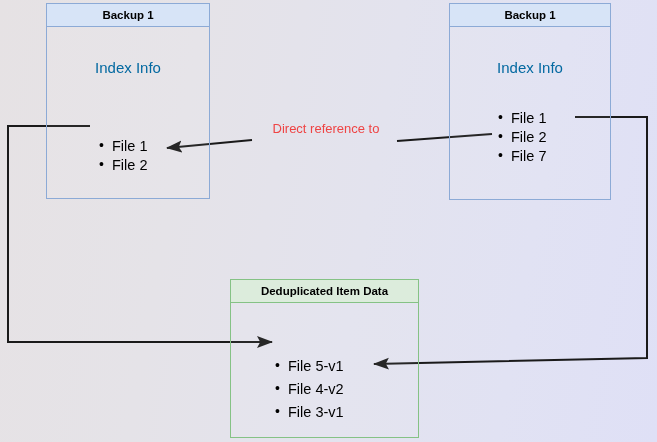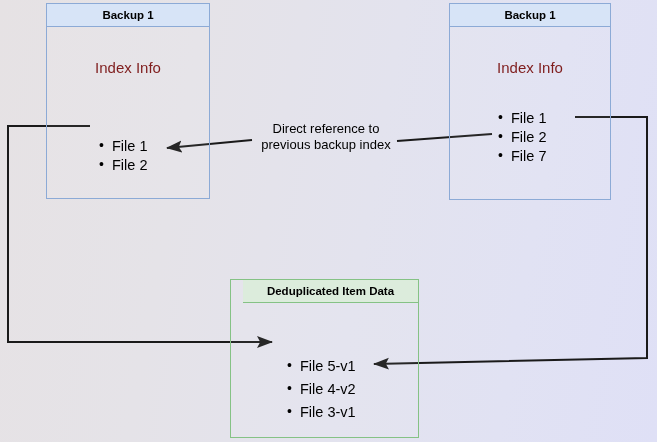--- a/index.html
+++ b/index.html
@@ -54,21 +54,21 @@
     position: relative;
     height: calc(100% - 23px);
   }
   .index-title {
     position: absolute;
     left: 0;
     right: 0;
     top: 32px;
     text-align: center;
     font-size: 15px;
-    color: #7f1d1d;
+    color: #0369a1;
   }
   .item-list {
     position: absolute;
     margin: 4px;
     padding: 0;
     list-style: none;
   }
   .item-list li {
     font-size: 14.5px;
     line-height: 19px;
@@ -81,32 +81,32 @@
     content: "\2022";
     position: absolute;
     left: 0;
     top: -1px;
     font-size: 14px;
   }
   #backup1 { left: 46px; top: 3px; width: 164px; height: 196px; }
   #backup1 .item-list { left: 48px; top: 106px; }
   #backup2 { left: 449px; top: 3px; width: 162px; height: 197px; }
   #backup2 .item-list { left: 44px; top: 78px; }
-  #dedup { left: 230px; top: 279px; width: 189px; height: 159px; padding-left: 12px; }
+  #dedup { left: 230px; top: 279px; width: 189px; height: 159px; }
   #dedup .item-list { left: 40px; top: 48px; }
   #dedup .item-list li { line-height: 23px; }
   .edge-label {
     position: absolute;
     left: 244px;
     top: 121px;
     width: 164px;
     text-align: center;
     font-size: 13px;
     line-height: 16px;
-    color: #000000;
+    color: #ef4444;
   }
 </style>
 </head>
 <body>
 
 <div id="canvas">
 
   <svg class="edges" viewBox="0 0 657 442">
     <defs>
       <marker id="arrow" markerWidth="9" markerHeight="9" refX="7.5" refY="3.2" orient="auto" markerUnits="strokeWidth">
@@ -152,16 +152,15 @@
       <ul class="item-list">
         <li>File 5-v1</li>
         <li>File 4-v2</li>
         <li>File 3-v1</li>
       </ul>
     </div>
   </div>
 
   <div class="edge-label">
     <div>Direct reference to</div>
-    <div>previous backup index</div>
   </div>
 
 </div>
 
 </body></html>

